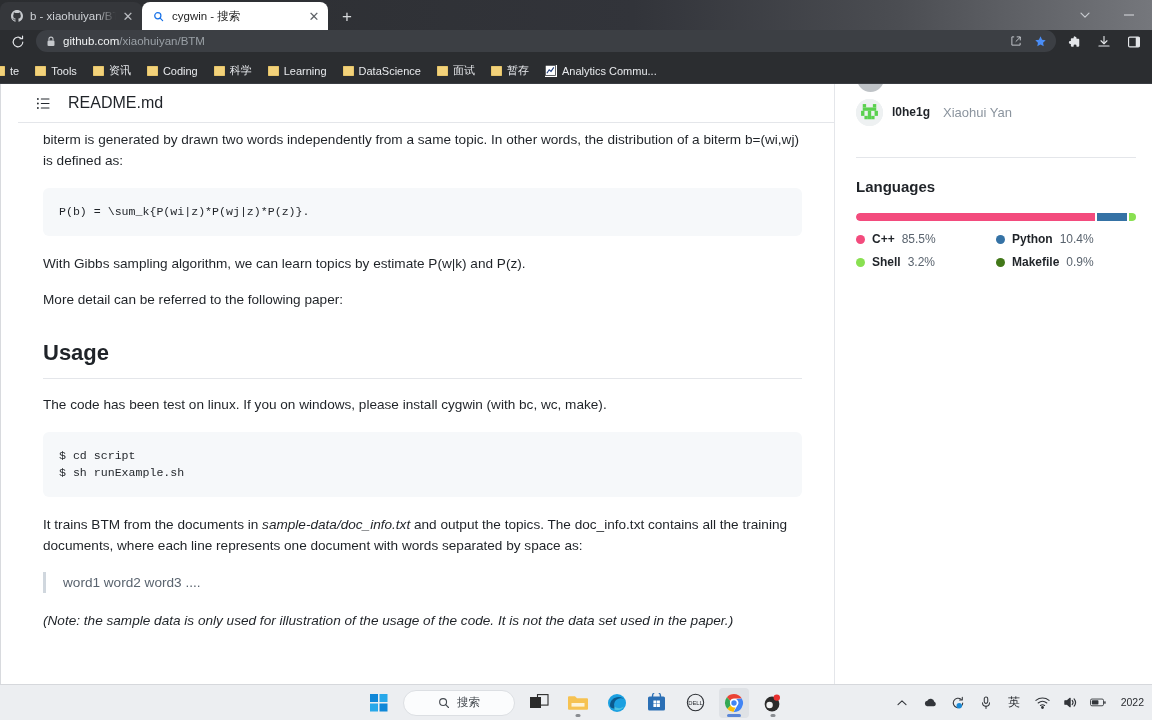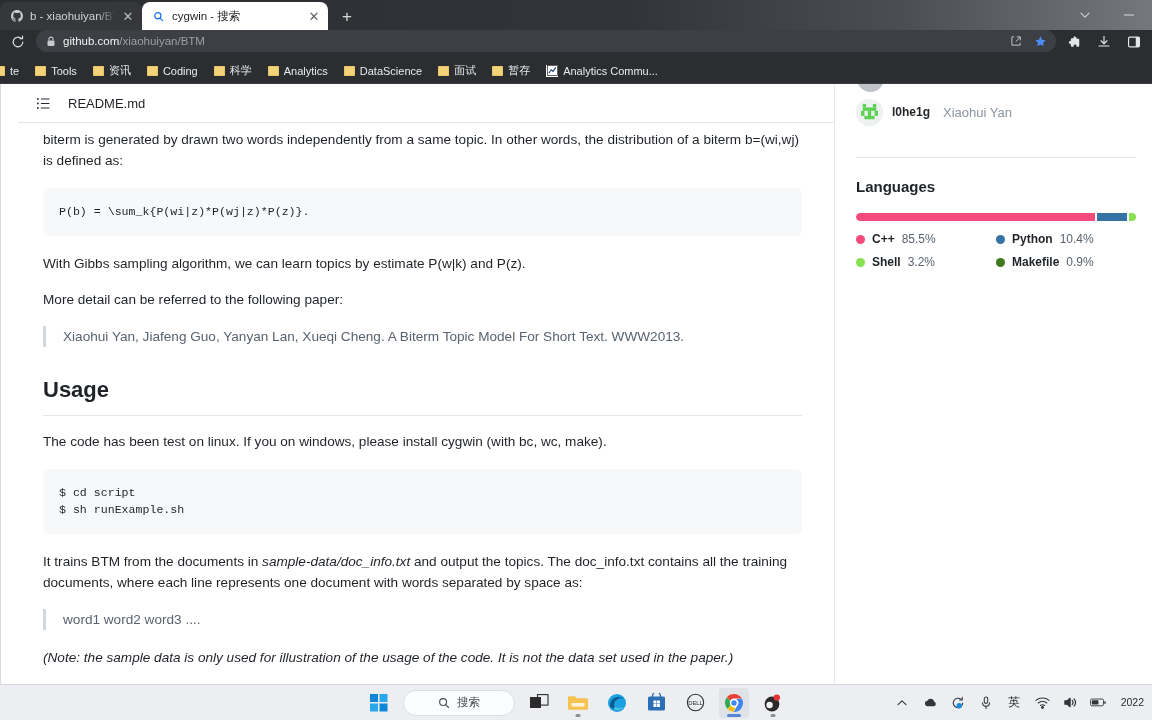--- a/index.html
+++ b/index.html
@@ -157,21 +157,21 @@
   
   .file-header {
     height: 39px;
     display: flex; align-items: center;
     gap: 17px;
     padding-left: 17px;
     border-bottom: 1px solid #e4e6ea;
     background: #ffffff;
   }
   .file-header .hdr-icon { width: 16px; height: 16px; display: flex; align-items: center; justify-content: center; color: #27292d; }
-  .file-header .hdr-title { font-size: 13px; color: #1f2328; font-weight: 400; }
+  .file-header .hdr-title { font-size: 16px; color: #1f2328; font-weight: 400; }
 
   .readme {
     padding: 0 32px 0 25px;
     font-size: 13.6px;
     line-height: 1.55;
     color: #1f2328;
     position: relative;
   }
   .clip-top { margin-top: -8px; }
   .para { margin: 15px 0; }
@@ -413,21 +413,21 @@
     <div class="bm">
       <span class="bm-folder"></span>
       <span>Coding</span>
     </div>
     <div class="bm">
       <span class="bm-folder"></span>
       <span>科学</span>
     </div>
     <div class="bm">
       <span class="bm-folder"></span>
-      <span>Analytics</span>
+      <span>Learning</span>
     </div>
     <div class="bm">
       <span class="bm-folder"></span>
       <span>DataScience</span>
     </div>
     <div class="bm">
       <span class="bm-folder"></span>
       <span>面试</span>
     </div>
     <div class="bm">
@@ -466,21 +466,20 @@
       <div class="readme">
 
         <p class="para first clip-top">biterm is generated by drawn two words independently from a same topic. In other words, the distribution of a biterm b=(wi,wj) is defined as:</p>
 
         <div class="codeblock">P(b) = \sum_k{P(wi|z)*P(wj|z)*P(z)}.</div>
 
         <p class="para">With Gibbs sampling algorithm, we can learn topics by estimate P(w|k) and P(z).</p>
 
         <p class="para">More detail can be referred to the following paper:</p>
 
-        <blockquote class="blockquote">Xiaohui Yan, Jiafeng Guo, Yanyan Lan, Xueqi Cheng. A Biterm Topic Model For Short Text. WWW2013.</blockquote>
 
         <h2 class="sect">Usage</h2>
 
         <p class="para">The code has been test on linux. If you on windows, please install cygwin (with bc, wc, make).</p>
 
 
         <div class="codeblock">$ cd script
 $ sh runExample.sh</div>
 
         <p class="para"><span>It trains BTM from the documents in </span><em>sample-data/doc_info.txt</em><span> and output the topics. The doc_info.txt contains all the training documents, where each line represents one document with words separated by space as:</span></p>

